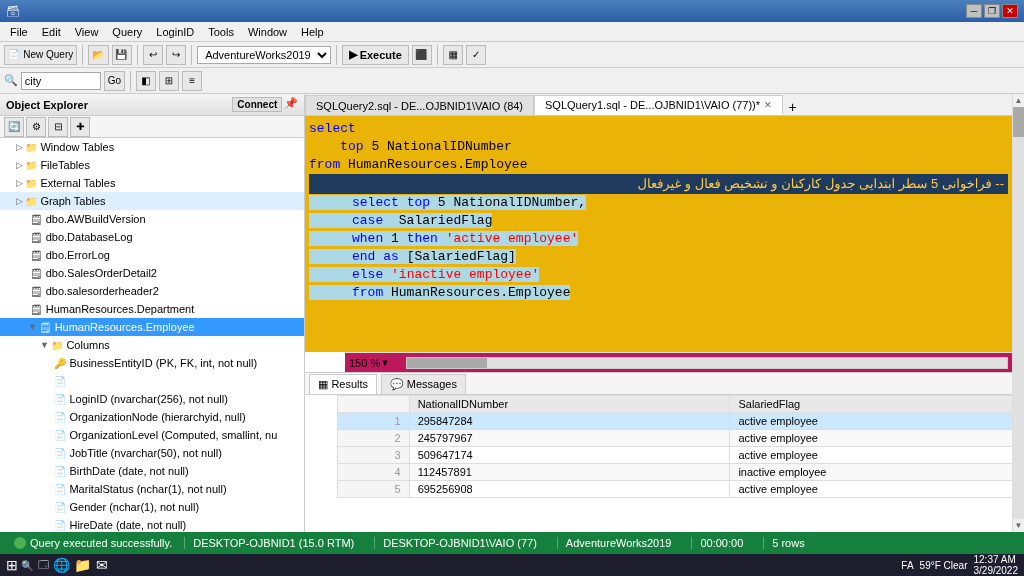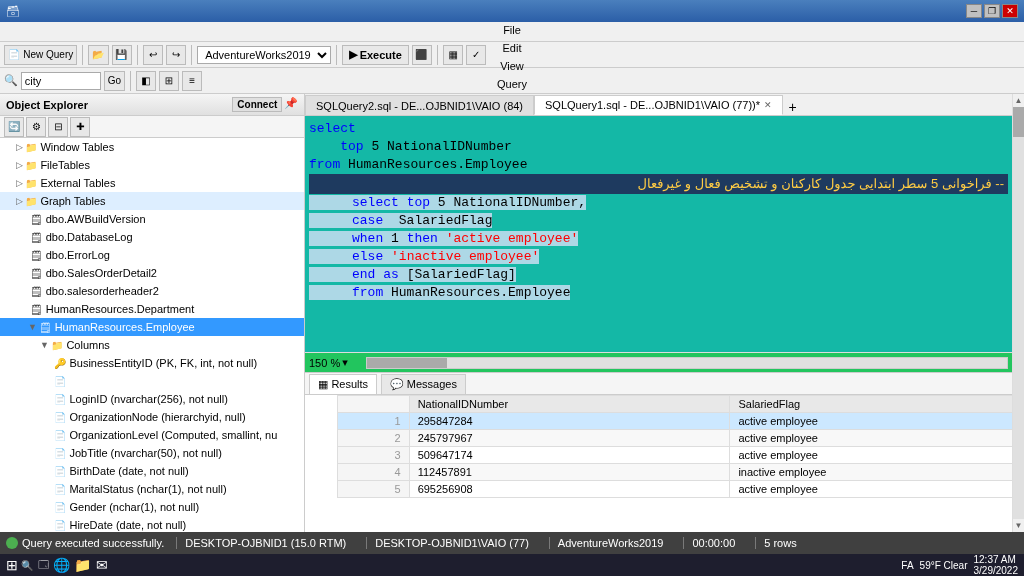--- a/index.html
+++ b/index.html
@@ -29,21 +29,20 @@
 
     
     .menu-bar {
       height: 20px;
       background: #f0f0f0;
       display: flex;
       align-items: center;
       padding: 0 4px;
       border-bottom: 1px solid #ccc;
       gap: 2px;
-      flex-direction: column;
     }
     .menu-item {
       padding: 2px 6px;
       font-size: 11px;
       cursor: pointer;
       color: #000;
     }
 
     
     .toolbar1 {
@@ -187,21 +186,21 @@
     .tab.active {
       background: white;
       border-bottom: 1px solid white;
       z-index: 1;
     }
     .tab-close { font-size: 9px; cursor: pointer; color: #666; }
     .tab-add { padding: 0 6px; font-size: 14px; cursor: pointer; }
 
     .sql-editor {
       flex: 1;
-      background: #14b8a6;
+      background: #eab308;
       overflow: auto;
       font-family: 'Consolas', 'Courier New', monospace;
       font-size: 13px;
       padding: 4px;
       position: relative;
     }
     .sql-line {
       display: flex;
       min-height: 18px;
       line-height: 18px;
@@ -209,27 +208,28 @@
     .line-content { flex: 1; }
 
     
     .kw { color: #0000ff; font-weight: normal; }
     .val-red { color: #ff0000; }
     .highlight-select { background: #add8e6; padding-left: 43px; }
 
     
     .editor-bottom {
       height: 20px;
-      background: #22c55e;
+      background: #be185d;
       border-top: 1px solid #ddd;
       display: flex;
       align-items: center;
       padding: 0 4px;
       font-size: 11px;
       gap: 18px;
+      margin-left: 40px;
     }
     .zoom-ctrl { display: flex; align-items: center; gap: 2px; }
     .h-scrollbar {
       flex: 1;
       height: 12px;
       background: #e0e0e0;
       border: 1px solid #ccc;
       position: relative;
     }
     .h-scroll-thumb {
@@ -293,26 +293,26 @@
       padding: 2px 8px;
       background: white;
     }
     tr:nth-child(even) td { background: #f8f8f8; }
     .row-num-col { color: #999; text-align: right; min-width: 24px; background: #f5f5f5 !important; }
     .selected-cell { background: #cce8ff !important; }
 
     
     .status-bar {
       height: 22px;
-      background: #404040;
+      background: #15803d;
       color: white;
       display: flex;
       align-items: center;
       font-size: 11px;
-      padding: 0 6px;
+      padding: 0 14px;
       gap: 12px;
     }
     .status-success { display: flex; align-items: center; gap: 4px; }
     .status-circle { width: 12px; height: 12px; border-radius: 50%; background: #4CAF50; display: inline-block; }
     .status-item { padding: 0 8px; border-left: 1px solid rgba(255,255,255,0.3); }
 
     
     .taskbar {
       height: 22px;
       background: #1e1e2e;
@@ -358,21 +358,21 @@
     <div class="title-btn">❐</div>
     <div class="title-btn" style="background:#c00;color:white;">✕</div>
   </div>
 </div>
 
 <div class="menu-bar">
   <span class="menu-item">File</span>
   <span class="menu-item">Edit</span>
   <span class="menu-item">View</span>
   <span class="menu-item">Query</span>
-  <span class="menu-item">Computed</span>
+  <span class="menu-item">LoginID</span>
   <span class="menu-item">Tools</span>
   <span class="menu-item">Window</span>
   <span class="menu-item">Help</span>
 </div>
 
 <div class="toolbar1">
   <div class="tb-btn">📄 New Query</div>
   <div class="tb-separator"></div>
   <div class="tb-btn">📂</div>
   <div class="tb-btn">💾</div>
@@ -592,25 +592,25 @@
 
       <div class="sql-line">
         <span class="line-content"><span class="highlight-select"><span class="kw">case</span>&nbsp; SalariedFlag</span></span>
       </div>
 
       <div class="sql-line">
         <span class="line-content"><span class="highlight-select"><span class="kw">when</span> 1 <span class="kw">then</span> <span class="val-red">'active employee'</span></span></span>
       </div>
 
       <div class="sql-line">
+        <span class="line-content"><span class="highlight-select"><span class="kw">end</span> <span class="kw">as</span> [SalariedFlag]</span></span>
+      </div>
+
+      <div class="sql-line">
         <span class="line-content"><span class="highlight-select"><span class="kw">else</span> <span class="val-red">'inactive employee'</span></span></span>
-      </div>
-
-      <div class="sql-line">
-        <span class="line-content"><span class="highlight-select"><span class="kw">end</span> <span class="kw">as</span> [SalariedFlag]</span></span>
       </div>
 
       <div class="sql-line">
         <span class="line-content"><span class="highlight-select"><span class="kw">from</span> HumanResources.Employee</span></span>
       </div>
     </div>
 
     <div class="editor-bottom">
       <div class="zoom-ctrl">
         <span>150 %</span>

